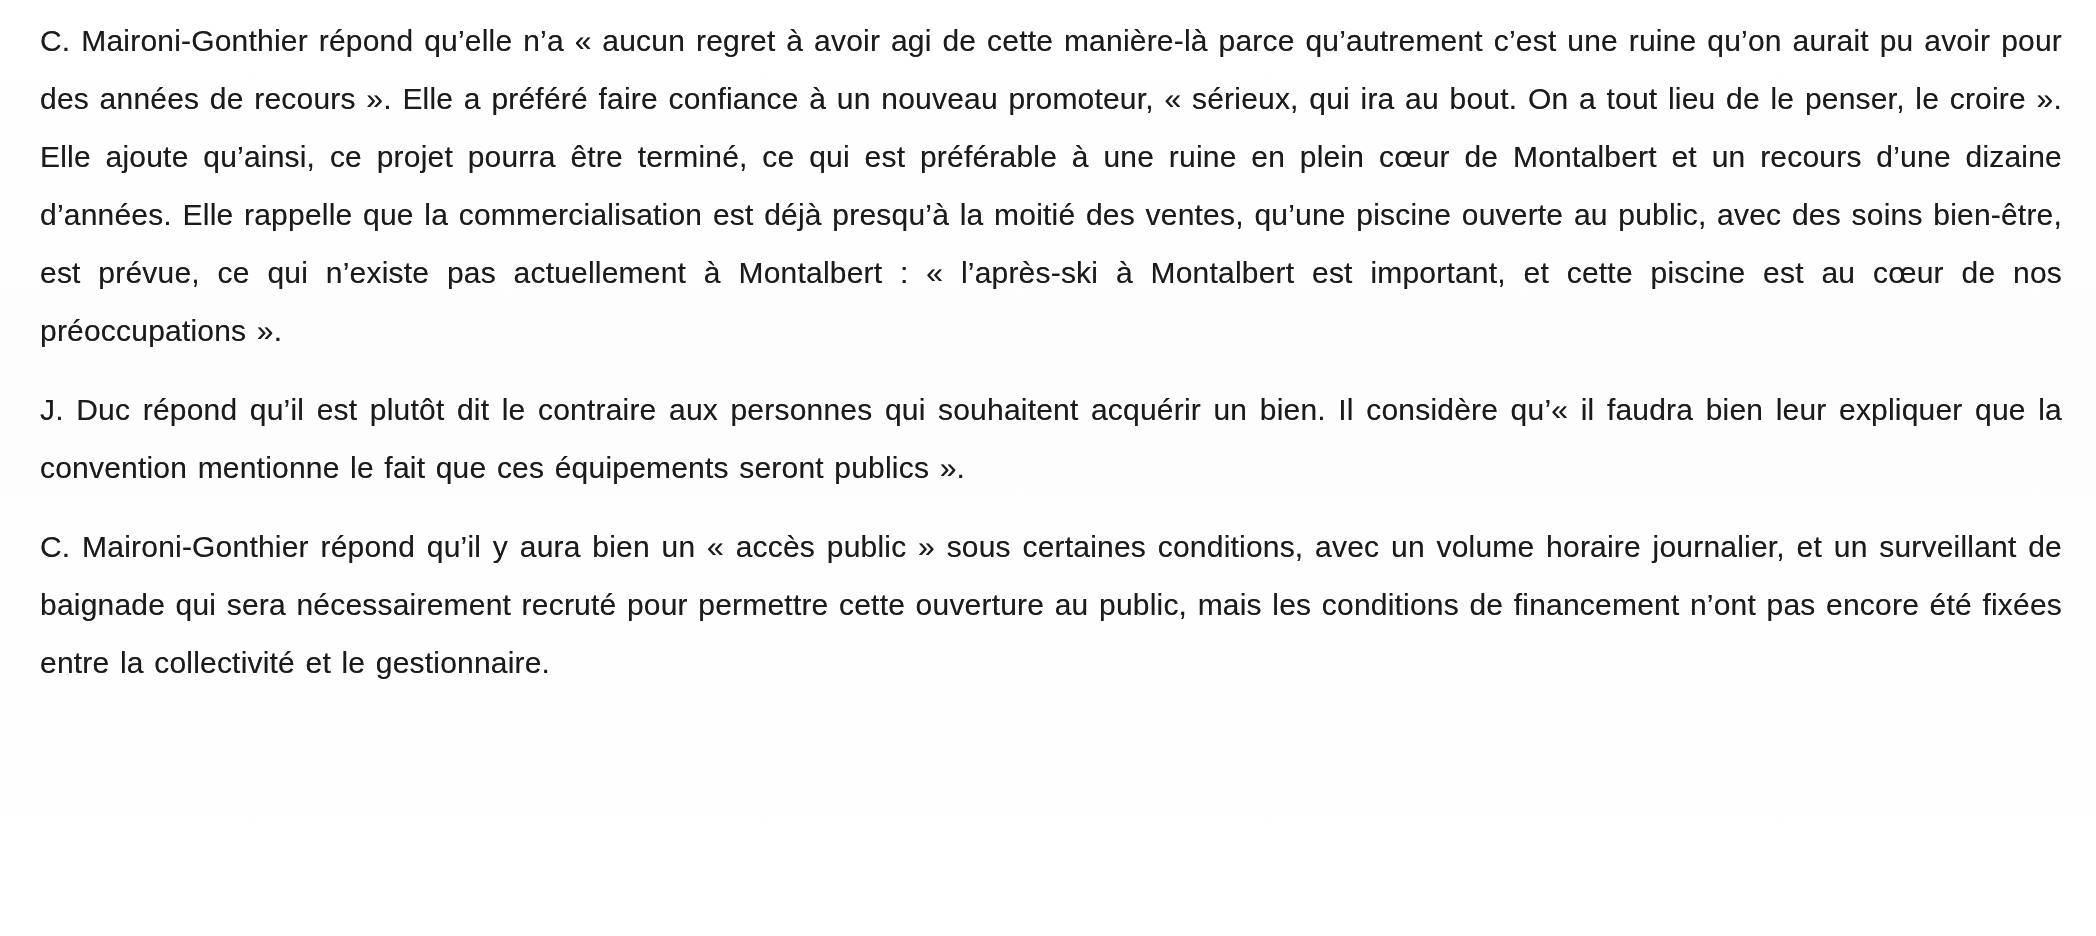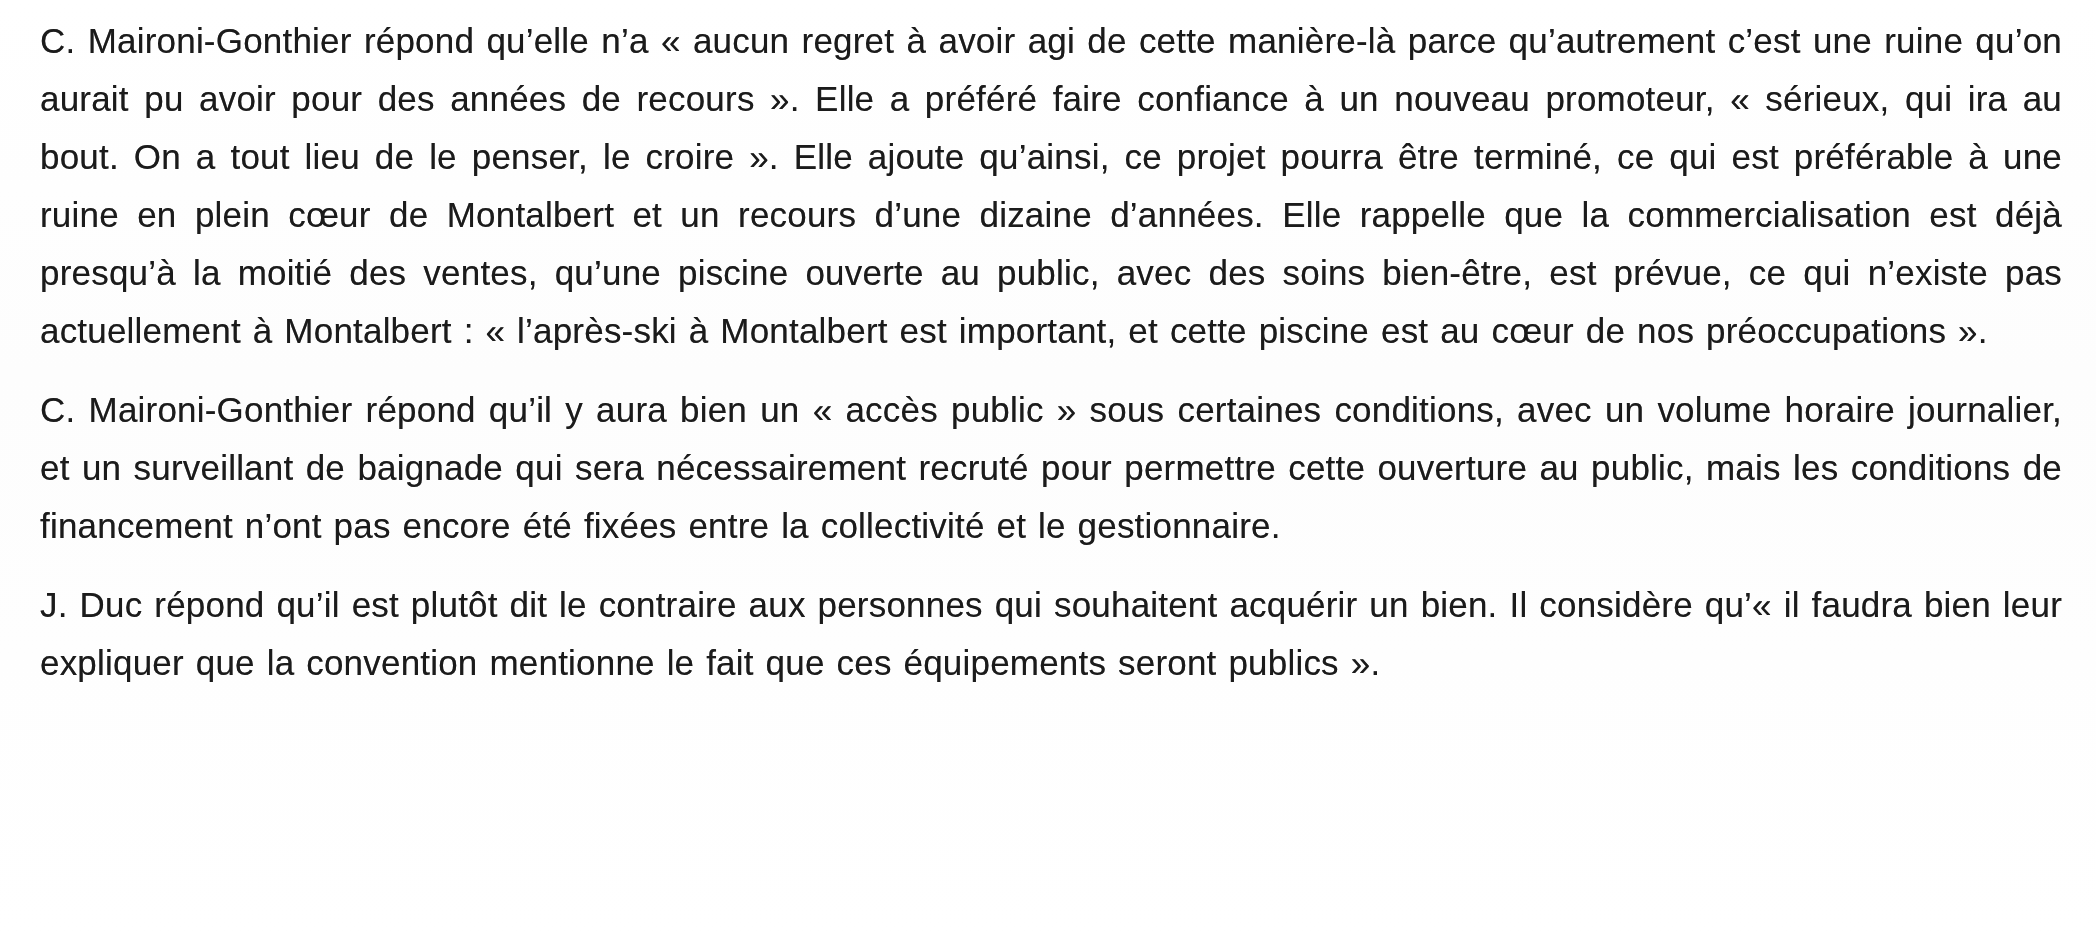--- a/index.html
+++ b/index.html
@@ -15,37 +15,37 @@
       width: 2096px;
       height: 936px;
       background: linear-gradient(180deg, #ffffff 0%, #fdfdfd 40%, #ffffff 100%);
       padding: 12px 34px 0 40px;
       font-family: "Liberation Sans", "DejaVu Sans", sans-serif;
       color: #1b1b1b;
       position: relative;
     }
 
     .scan-page p.para {
-      font-size: 35px;
+      font-size: 30px;
       line-height: 58px;
       font-weight: 400;
       letter-spacing: 0.2px;
       word-spacing: 2px;
       text-align: justify;
       text-justify: inter-word;
       margin-bottom: 21px;
       color: #1b1b1b;
       
       text-shadow: 0 0 0.6px rgba(20,20,20,0.55);
     }
 
     .scan-page p.para:last-child { margin-bottom: 0; }
   </style>
 </head>
 <body>
 
 <div class="scan-page">
   <p class="para">C. Maironi-Gonthier répond qu’elle n’a « aucun regret à avoir agi de cette manière-là parce qu’autrement c’est une ruine qu’on aurait pu avoir pour des années de recours ». Elle a préféré faire confiance à un nouveau promoteur, « sérieux, qui ira au bout. On a tout lieu de le penser, le croire ». Elle ajoute qu’ainsi, ce projet pourra être terminé, ce qui est préférable à une ruine en plein cœur de Montalbert et un recours d’une dizaine d’années. Elle rappelle que la commercialisation est déjà presqu’à la moitié des ventes, qu’une piscine ouverte au public, avec des soins bien-être, est prévue, ce qui n’existe pas actuellement à Montalbert : « l’après-ski à Montalbert est important, et cette piscine est au cœur de nos préoccupations ».</p>
 
+  <p class="para">J. Duc répond qu’il est plutôt dit le contraire aux personnes qui souhaitent acquérir un bien. Il considère qu’« il faudra bien leur expliquer que la convention mentionne le fait que ces équipements seront publics ».</p>
+
   <p class="para">C. Maironi-Gonthier répond qu’il y aura bien un « accès public » sous certaines conditions, avec un volume horaire journalier, et un surveillant de baignade qui sera nécessairement recruté pour permettre cette ouverture au public, mais les conditions de financement n’ont pas encore été fixées entre la collectivité et le gestionnaire.</p>
-
-  <p class="para">J. Duc répond qu’il est plutôt dit le contraire aux personnes qui souhaitent acquérir un bien. Il considère qu’« il faudra bien leur expliquer que la convention mentionne le fait que ces équipements seront publics ».</p>
 </div>
 
 </body></html>

